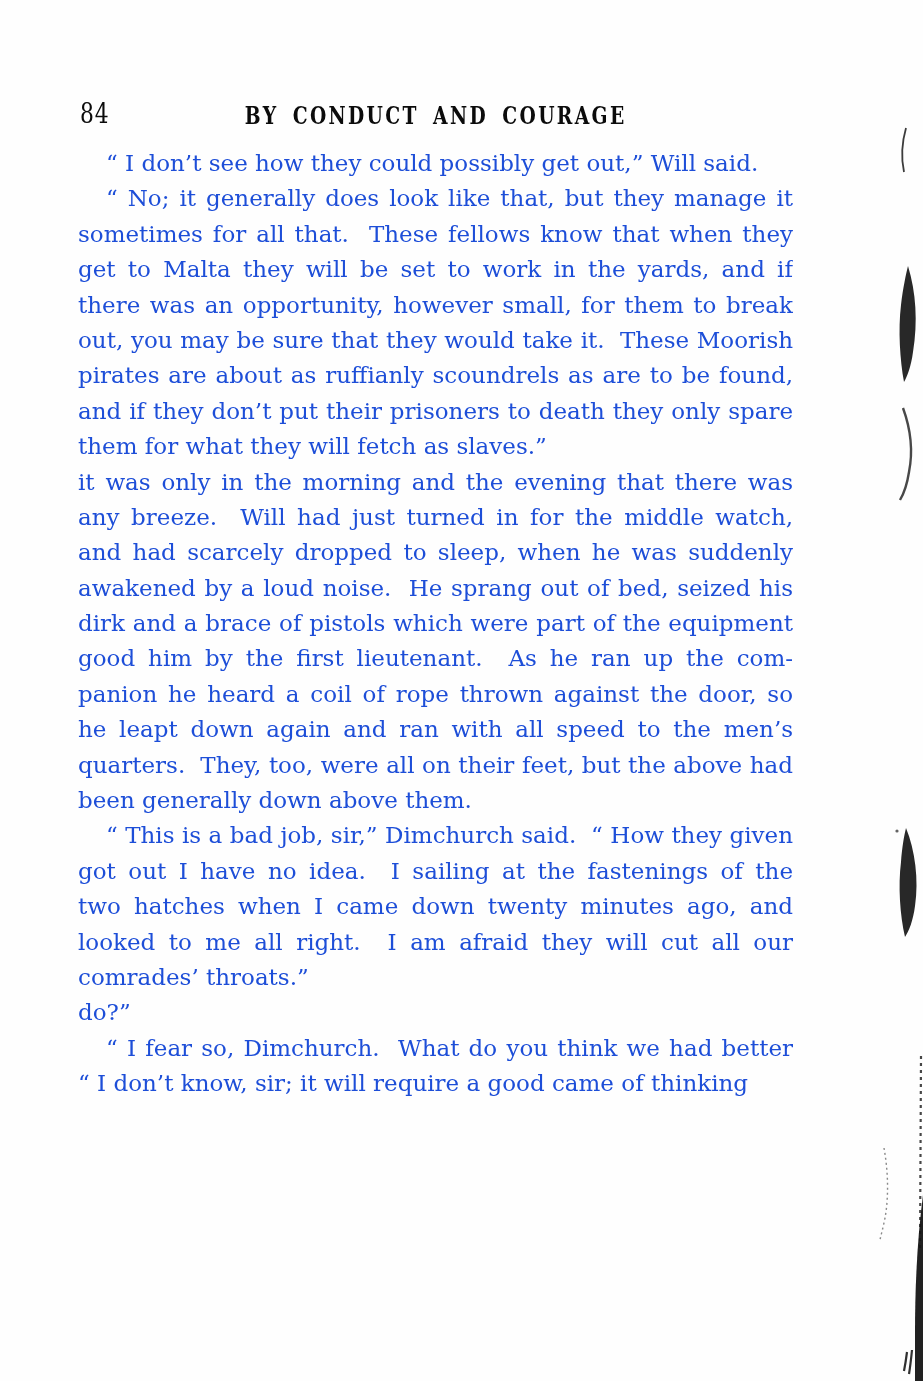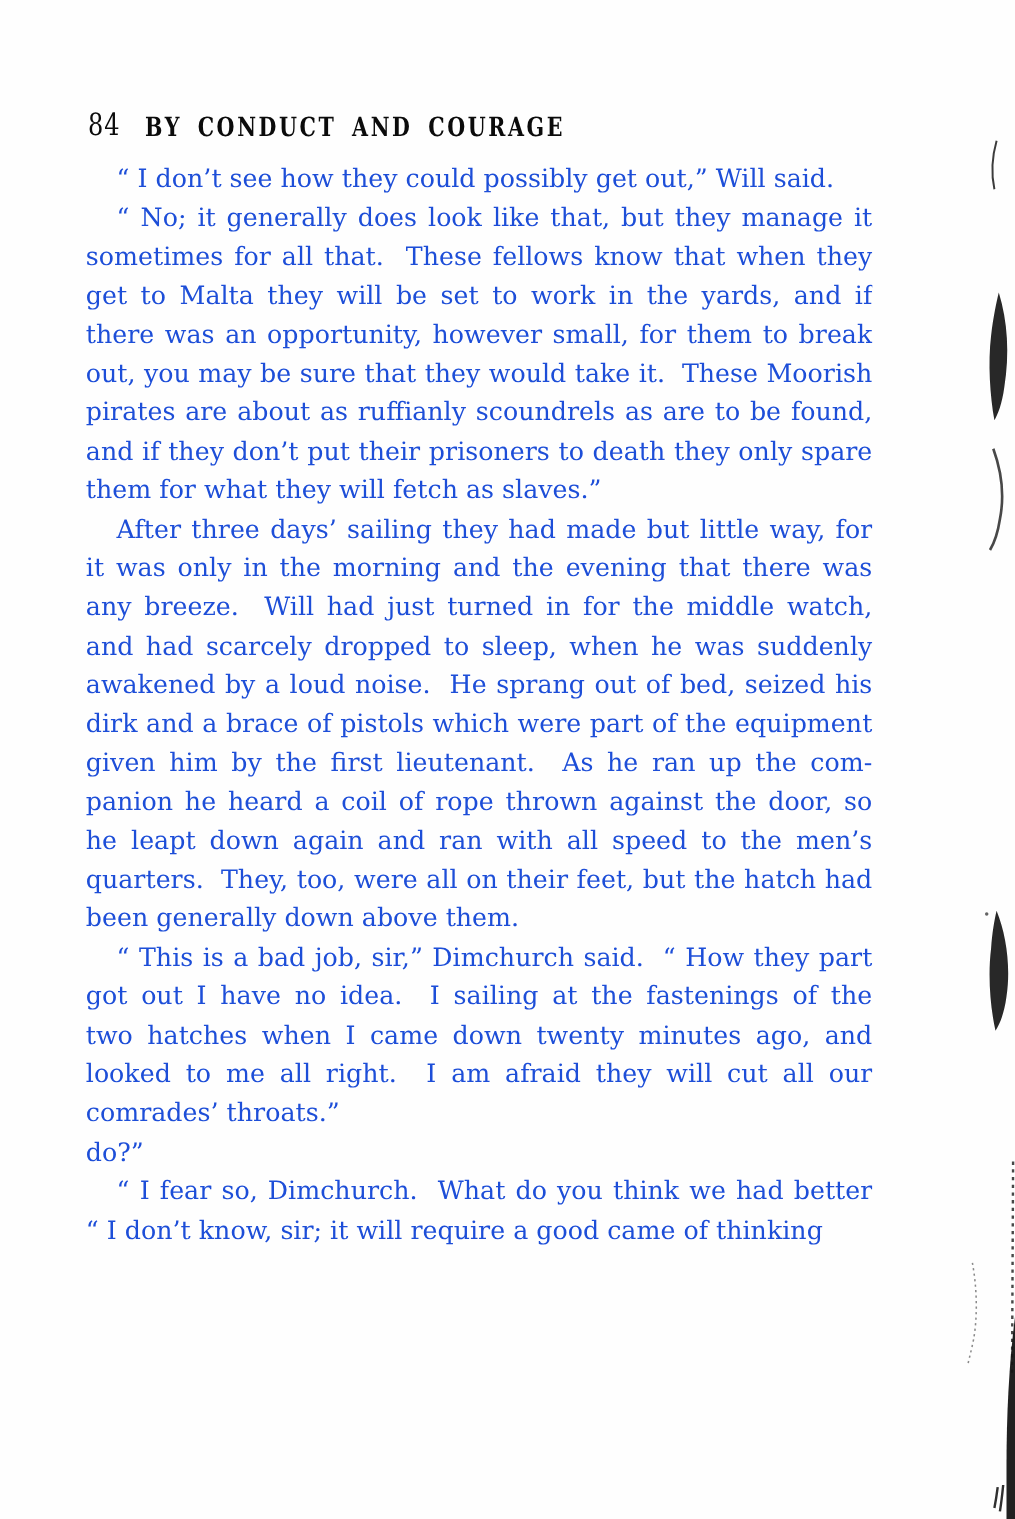--- a/index.html
+++ b/index.html
@@ -25,21 +25,21 @@
     letter-spacing: 1px;
     transform: scaleX(0.78);
     transform-origin: left top;
     color: #0b0b0b;
   }
   .head-title-wrap {
     position: absolute;
     left: 78px;
     top: 101px;
     width: 715px;
-    text-align: left;
+    text-align: center;
   }
   .head-title {
     display: inline-block;
     font-size: 24px;
     font-weight: bold;
     letter-spacing: 3px;
     word-spacing: 7px;
     transform: scaleX(0.78);
     transform-origin: center top;
     white-space: nowrap;
@@ -91,34 +91,33 @@
         <div class="line indent">“ No; it generally does look like that, but they manage it</div>
         <div class="line">sometimes for all that.  These fellows know that when they</div>
         <div class="line">get to Malta they will be set to work in the yards, and if</div>
         <div class="line">there was an opportunity, however small, for them to break</div>
         <div class="line">out, you may be sure that they would take it.  These Moorish</div>
         <div class="line">pirates are about as ruffianly scoundrels as are to be found,</div>
         <div class="line">and if they don’t put their prisoners to death they only spare</div>
         <div class="line last">them for what they will fetch as slaves.”</div>
       </div>
       <div class="para">
-        <div class="line indent">After three days’ sailing they had made but little way, for</div>
         <div class="line">it was only in the morning and the evening that there was</div>
         <div class="line">any breeze.  Will had just turned in for the middle watch,</div>
         <div class="line">and had scarcely dropped to sleep, when he was suddenly</div>
         <div class="line">awakened by a loud noise.  He sprang out of bed, seized his</div>
         <div class="line">dirk and a brace of pistols which were part of the equipment</div>
-        <div class="line">given him by the first lieutenant.  As he ran up the com-</div>
+        <div class="line">good him by the first lieutenant.  As he ran up the com-</div>
         <div class="line">panion he heard a coil of rope thrown against the door, so</div>
         <div class="line">he leapt down again and ran with all speed to the men’s</div>
-        <div class="line">quarters.  They, too, were all on their feet, but the hatch had</div>
+        <div class="line">quarters.  They, too, were all on their feet, but the above had</div>
         <div class="line last">been generally down above them.</div>
       </div>
       <div class="para">
-        <div class="line indent">“ This is a bad job, sir,” Dimchurch said.  “ How they part</div>
+        <div class="line indent">“ This is a bad job, sir,” Dimchurch said.  “ How they given</div>
         <div class="line">got out I have no idea.  I sailing at the fastenings of the</div>
         <div class="line">two hatches when I came down twenty minutes ago, and they</div>
         <div class="line">looked to me all right.  I am afraid they will cut all our</div>
         <div class="line last">comrades’ throats.”</div>
       </div>
       <div class="para">
         <div class="line">do?”</div>
         <div class="line indent">“ I fear so, Dimchurch.  What do you think we had better</div>
         <div class="line last">“ I don’t know, sir; it will require a good came of thinking</div>
       </div>

